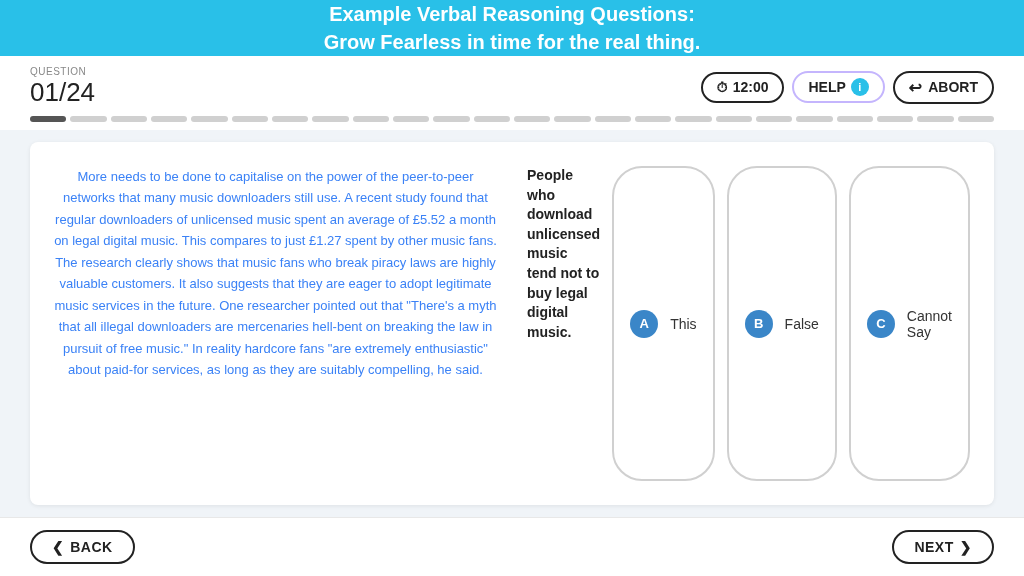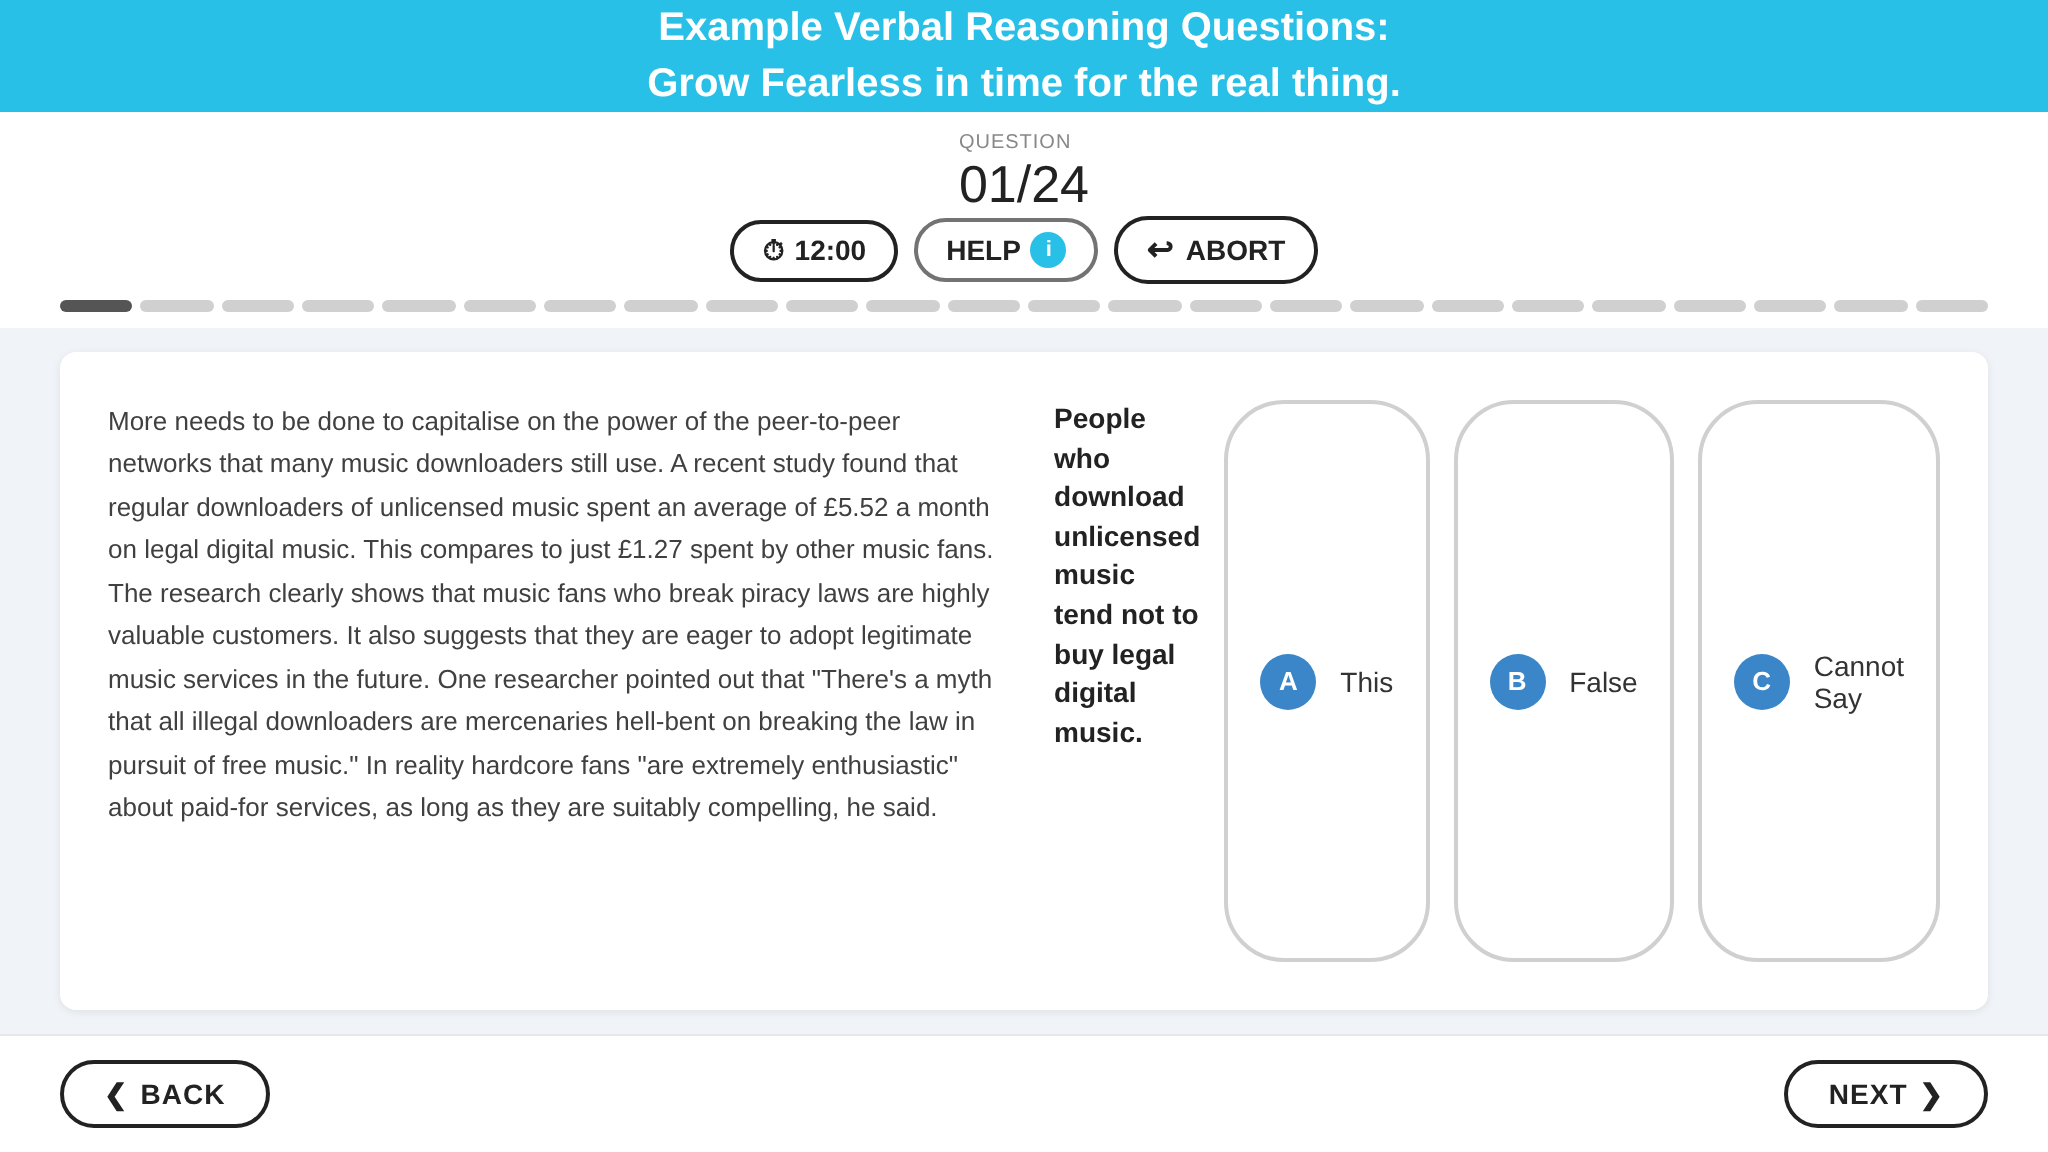--- a/index.html
+++ b/index.html
@@ -28,21 +28,20 @@
     }
 
     
     .sub-header {
       background: white;
       display: flex;
       align-items: center;
       justify-content: space-between;
       padding: 10px 30px 0 30px;
       flex-shrink: 0;
-      flex-direction: column;
     }
     .question-label {
       font-size: 10px;
       color: #888;
       text-transform: uppercase;
       letter-spacing: 0.5px;
     }
     .question-number {
       font-size: 26px;
       font-weight: 400;
@@ -66,21 +65,21 @@
       background: white;
       color: #222;
     }
     .timer-icon {
       font-size: 14px;
     }
     .help-btn {
       display: flex;
       align-items: center;
       gap: 5px;
-      border: 2px solid #737373;
+      border: 2px solid #c4b5fd;
       border-radius: 20px;
       padding: 5px 14px;
       font-size: 14px;
       font-weight: 600;
       cursor: pointer;
       background: white;
       color: #222;
     }
     .help-info {
       display: inline-flex;
@@ -149,22 +148,23 @@
       padding: 24px;
       display: flex;
       gap: 30px;
       flex: 1;
       box-shadow: 0 1px 4px rgba(0,0,0,0.08);
     }
 
     .passage-section {
       flex: 1.2;
       font-size: 13px;
-      color: #404040;
+      color: #3b82f6;
       line-height: 1.65;
+      text-align: center;
     }
 
     .answer-section {
       flex: 1;
       display: flex;
       flex-direction: row;
       gap: 12px;
     }
 
     .answer-question {

